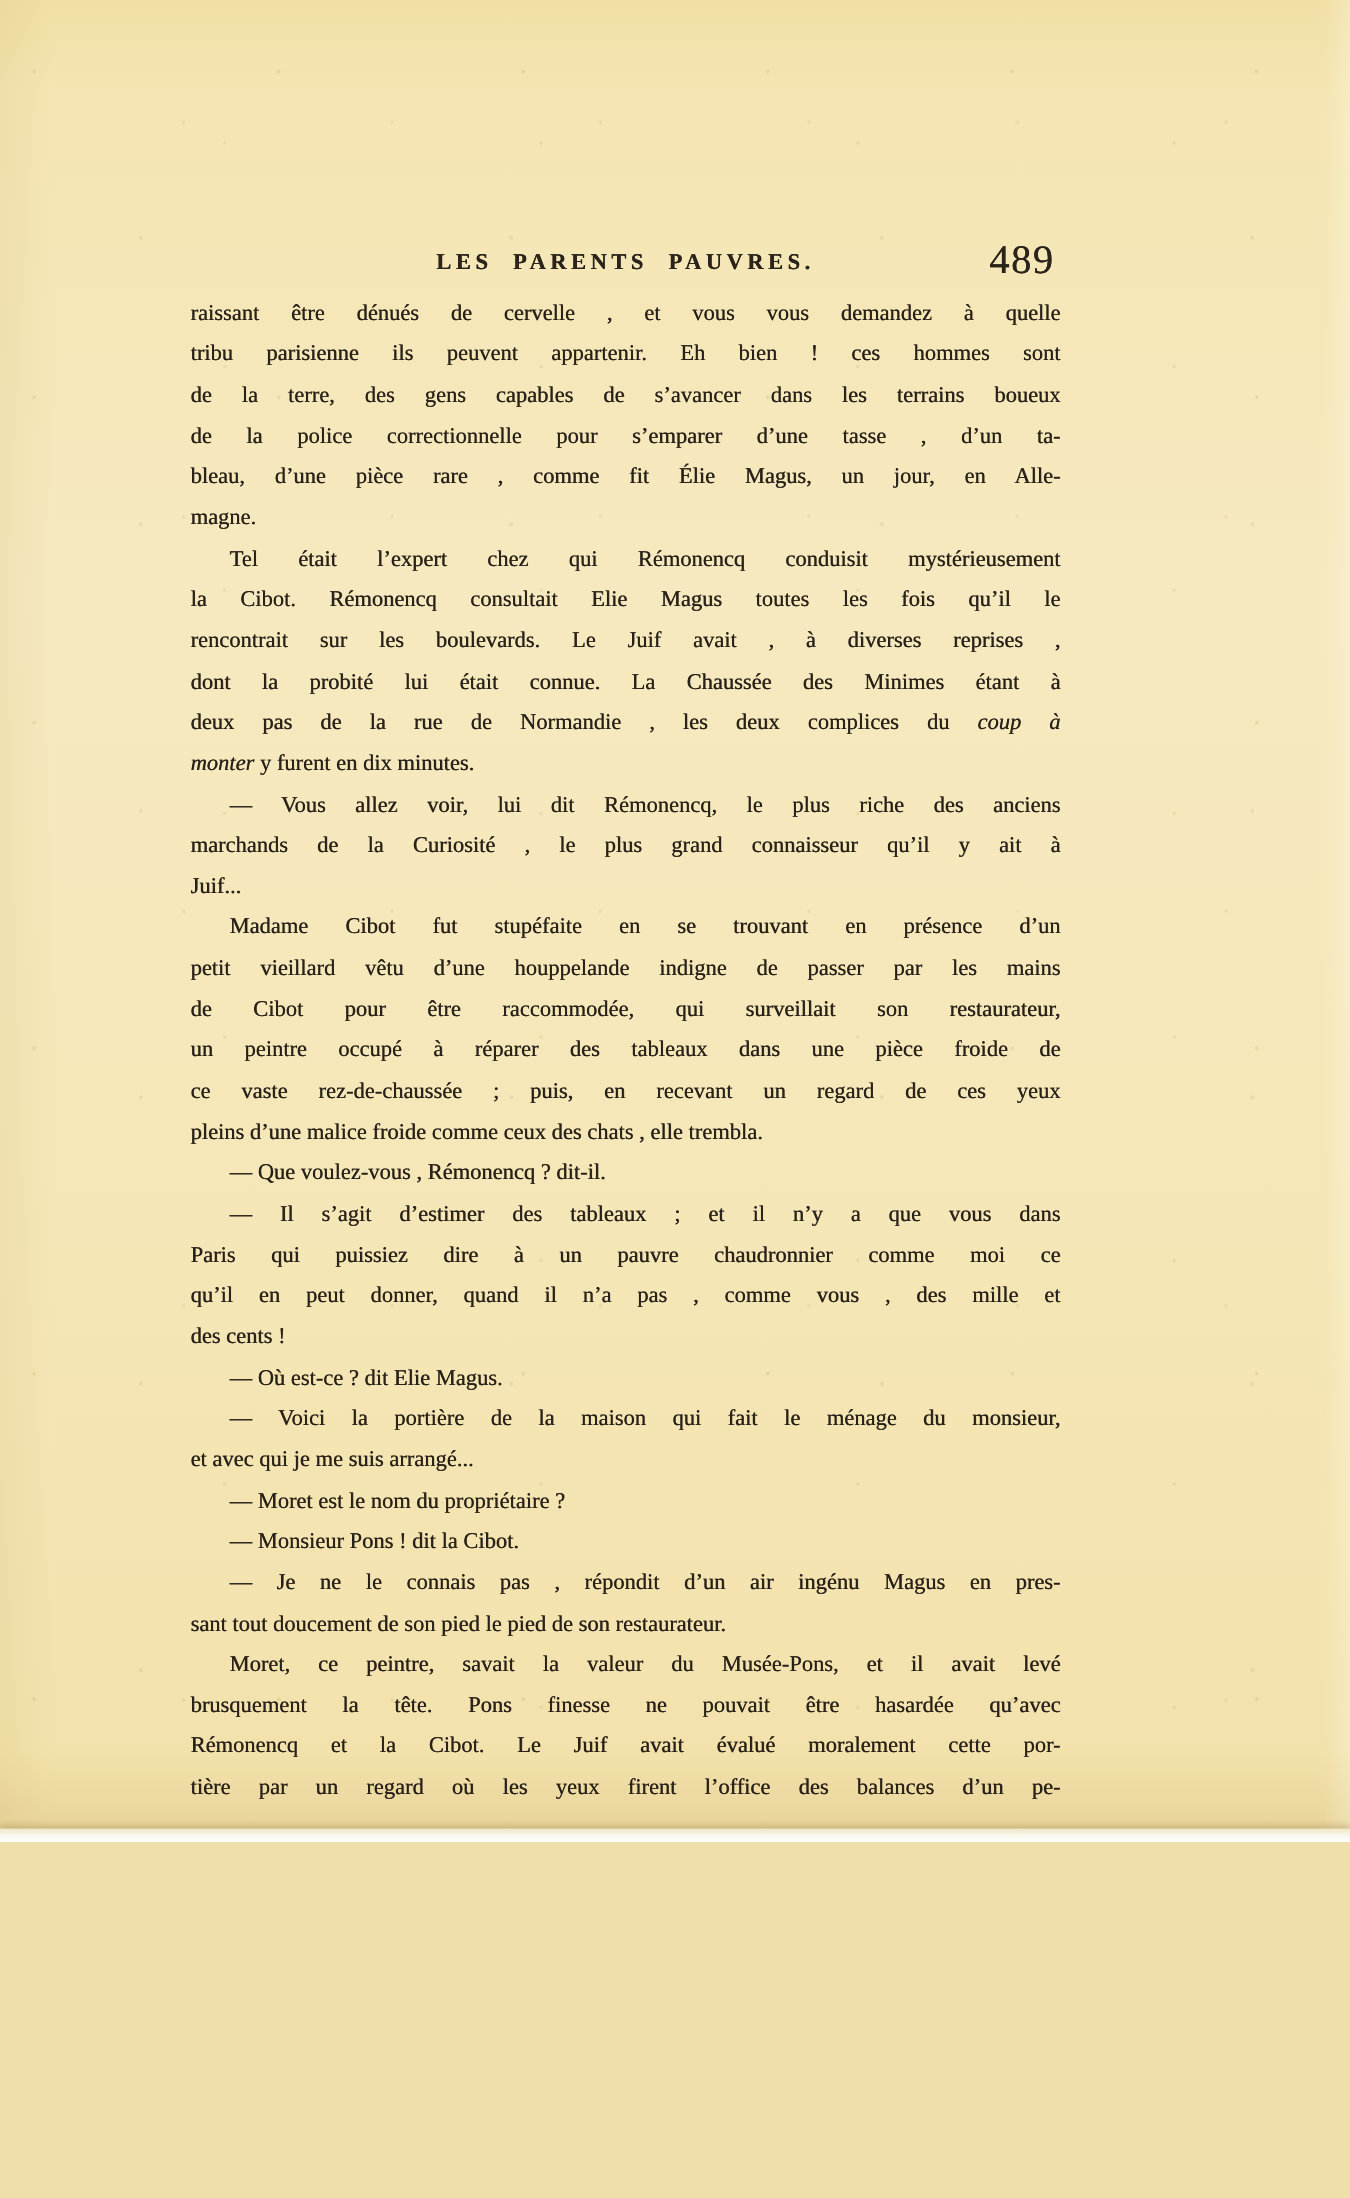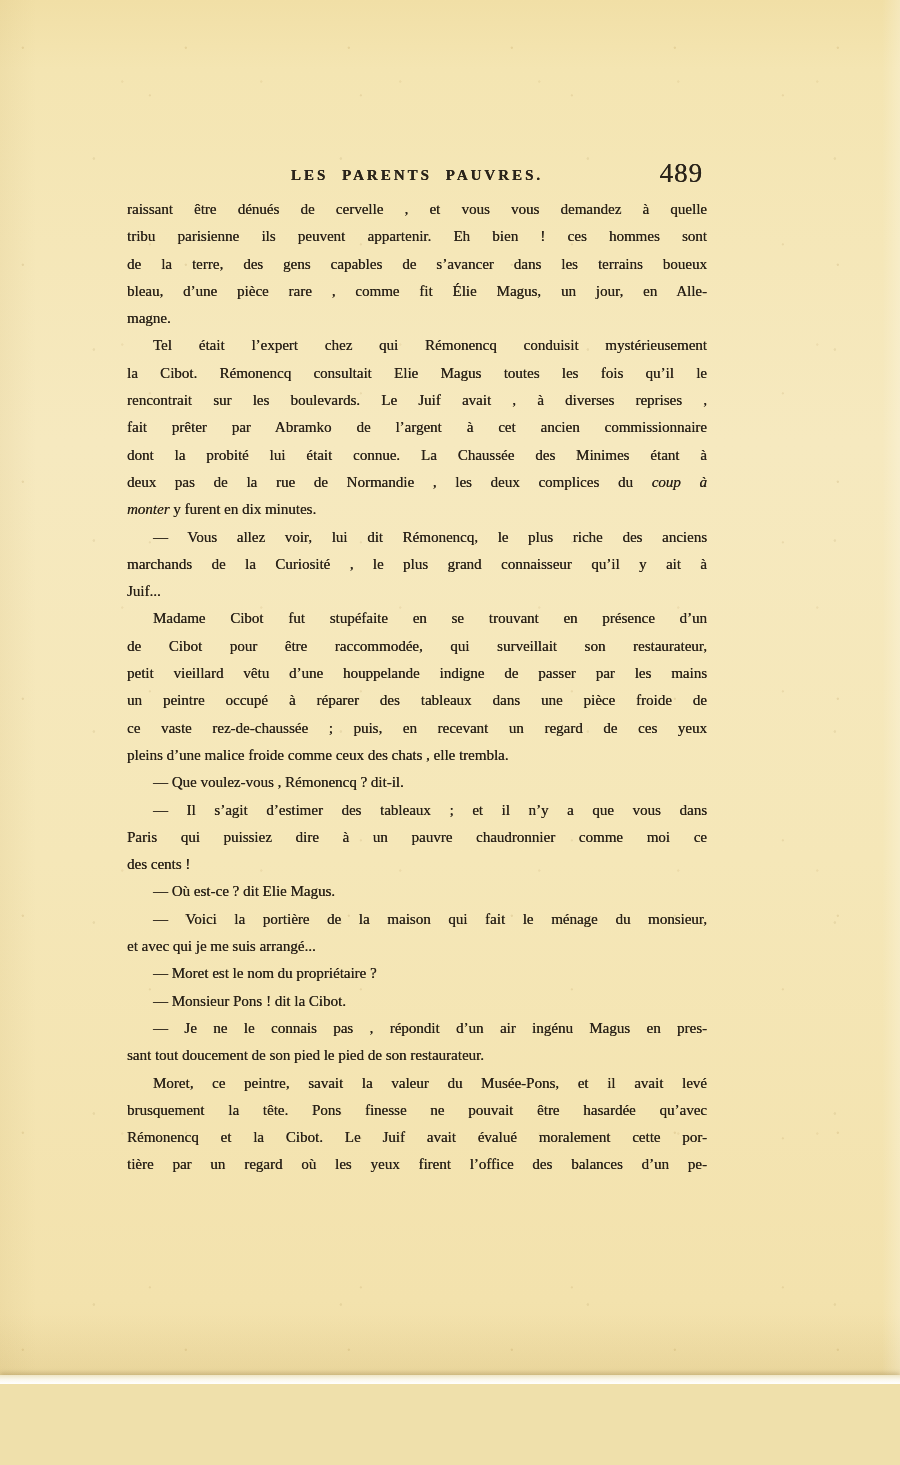--- a/index.html
+++ b/index.html
@@ -2,21 +2,21 @@
 <html><head>
 <meta charset="utf-8">
 <style>
   html,body{margin:0;padding:0;}
   body{
     width:900px;height:1465px;
     background:#efe0ab;
     font-family:"Liberation Serif","DejaVu Serif",serif;
   }
   .sheet{
-    position:relative;width:900px;height:1384px;overflow:hidden;
+    position:relative;width:900px;height:1228px;overflow:hidden;
     background:
       linear-gradient(180deg,#f1dfa6 0%,#f4e5b2 5%,#f6e9bf 32%,#f5e7b8 62%,#f3e2ad 94%,#f0dda4 100%);
     color:#29221a;
   }
   
   .speckles{
     position:absolute;inset:0;pointer-events:none;
     background-image:
       radial-gradient(circle at 14% 22%, rgba(148,108,38,.14) 0 .8px, transparent 1.6px),
       radial-gradient(circle at 71% 64%, rgba(148,108,38,.12) 0 .7px, transparent 1.5px),
@@ -84,46 +84,47 @@
   <div class="page-header">
     <span class="running-title">LES PARENTS PAUVRES.</span>
     <span class="page-number">489</span>
   </div>
 
   <div class="text-block">
 
     <div class="line">raissant être dénués de cervelle , et vous vous demandez à quelle</div>
     <div class="line">tribu parisienne ils peuvent appartenir. Eh bien ! ces hommes sont</div>
     <div class="line">de la terre, des gens capables de s’avancer dans les terrains boueux</div>
+    <div class="line">de la police correctionnelle pour s’emparer d’une tasse , d’un ta-</div>
     <div class="line">bleau, d’une pièce rare , comme fit Élie Magus, un jour, en Alle-</div>
     <div class="line short">magne.</div>
 
     <div class="line indent">Tel était l’expert chez qui Rémonencq conduisit mystérieusement</div>
     <div class="line">la Cibot. Rémonencq consultait Elie Magus toutes les fois qu’il le</div>
     <div class="line">rencontrait sur les boulevards. Le Juif avait , à diverses reprises ,</div>
-    <div class="line">fait prêter par Abramko de l’argent à cet ancien commissionnaire</div>
     <div class="line">dont la probité lui était connue. La Chaussée des Minimes étant à</div>
     <div class="line"><span>deux pas de la rue de Normandie , les deux complices du </span><em>coup à</em></div>
     <div class="line short"><em>monter</em><span> y furent en dix minutes.</span></div>
 
     <div class="line indent">— Vous allez voir, lui dit Rémonencq, le plus riche des anciens</div>
     <div class="line">marchands de la Curiosité , le plus grand connaisseur qu’il y ait à</div>
     <div class="line short">Juif...</div>
 
     <div class="line indent">Madame Cibot fut stupéfaite en se trouvant en présence d’un</div>
+    <div class="line">petit vieillard vêtu d’une houppelande indigne de passer par les mains</div>
     <div class="line">de Cibot pour être raccommodée, qui surveillait son restaurateur,</div>
-    <div class="line">petit vieillard vêtu d’une houppelande indigne de passer par les mains</div>
     <div class="line">un peintre occupé à réparer des tableaux dans une pièce froide de</div>
     <div class="line">ce vaste rez-de-chaussée ; puis, en recevant un regard de ces yeux</div>
     <div class="line short">pleins d’une malice froide comme ceux des chats , elle trembla.</div>
 
     <div class="line indent short">— Que voulez-vous , Rémonencq ? dit-il.</div>
 
     <div class="line indent">— Il s’agit d’estimer des tableaux ; et il n’y a que vous dans</div>
     <div class="line">Paris qui puissiez dire à un pauvre chaudronnier comme moi ce</div>
+    <div class="line">qu’il en peut donner, quand il n’a pas , comme vous , des mille et</div>
     <div class="line short">des cents !</div>
 
     <div class="line indent short">— Où est-ce ? dit Elie Magus.</div>
 
     <div class="line indent">— Voici la portière de la maison qui fait le ménage du monsieur,</div>
     <div class="line short">et avec qui je me suis arrangé...</div>
 
     <div class="line indent short">— Moret est le nom du propriétaire ?</div>
 
     <div class="line indent short">— Monsieur Pons ! dit la Cibot.</div>

